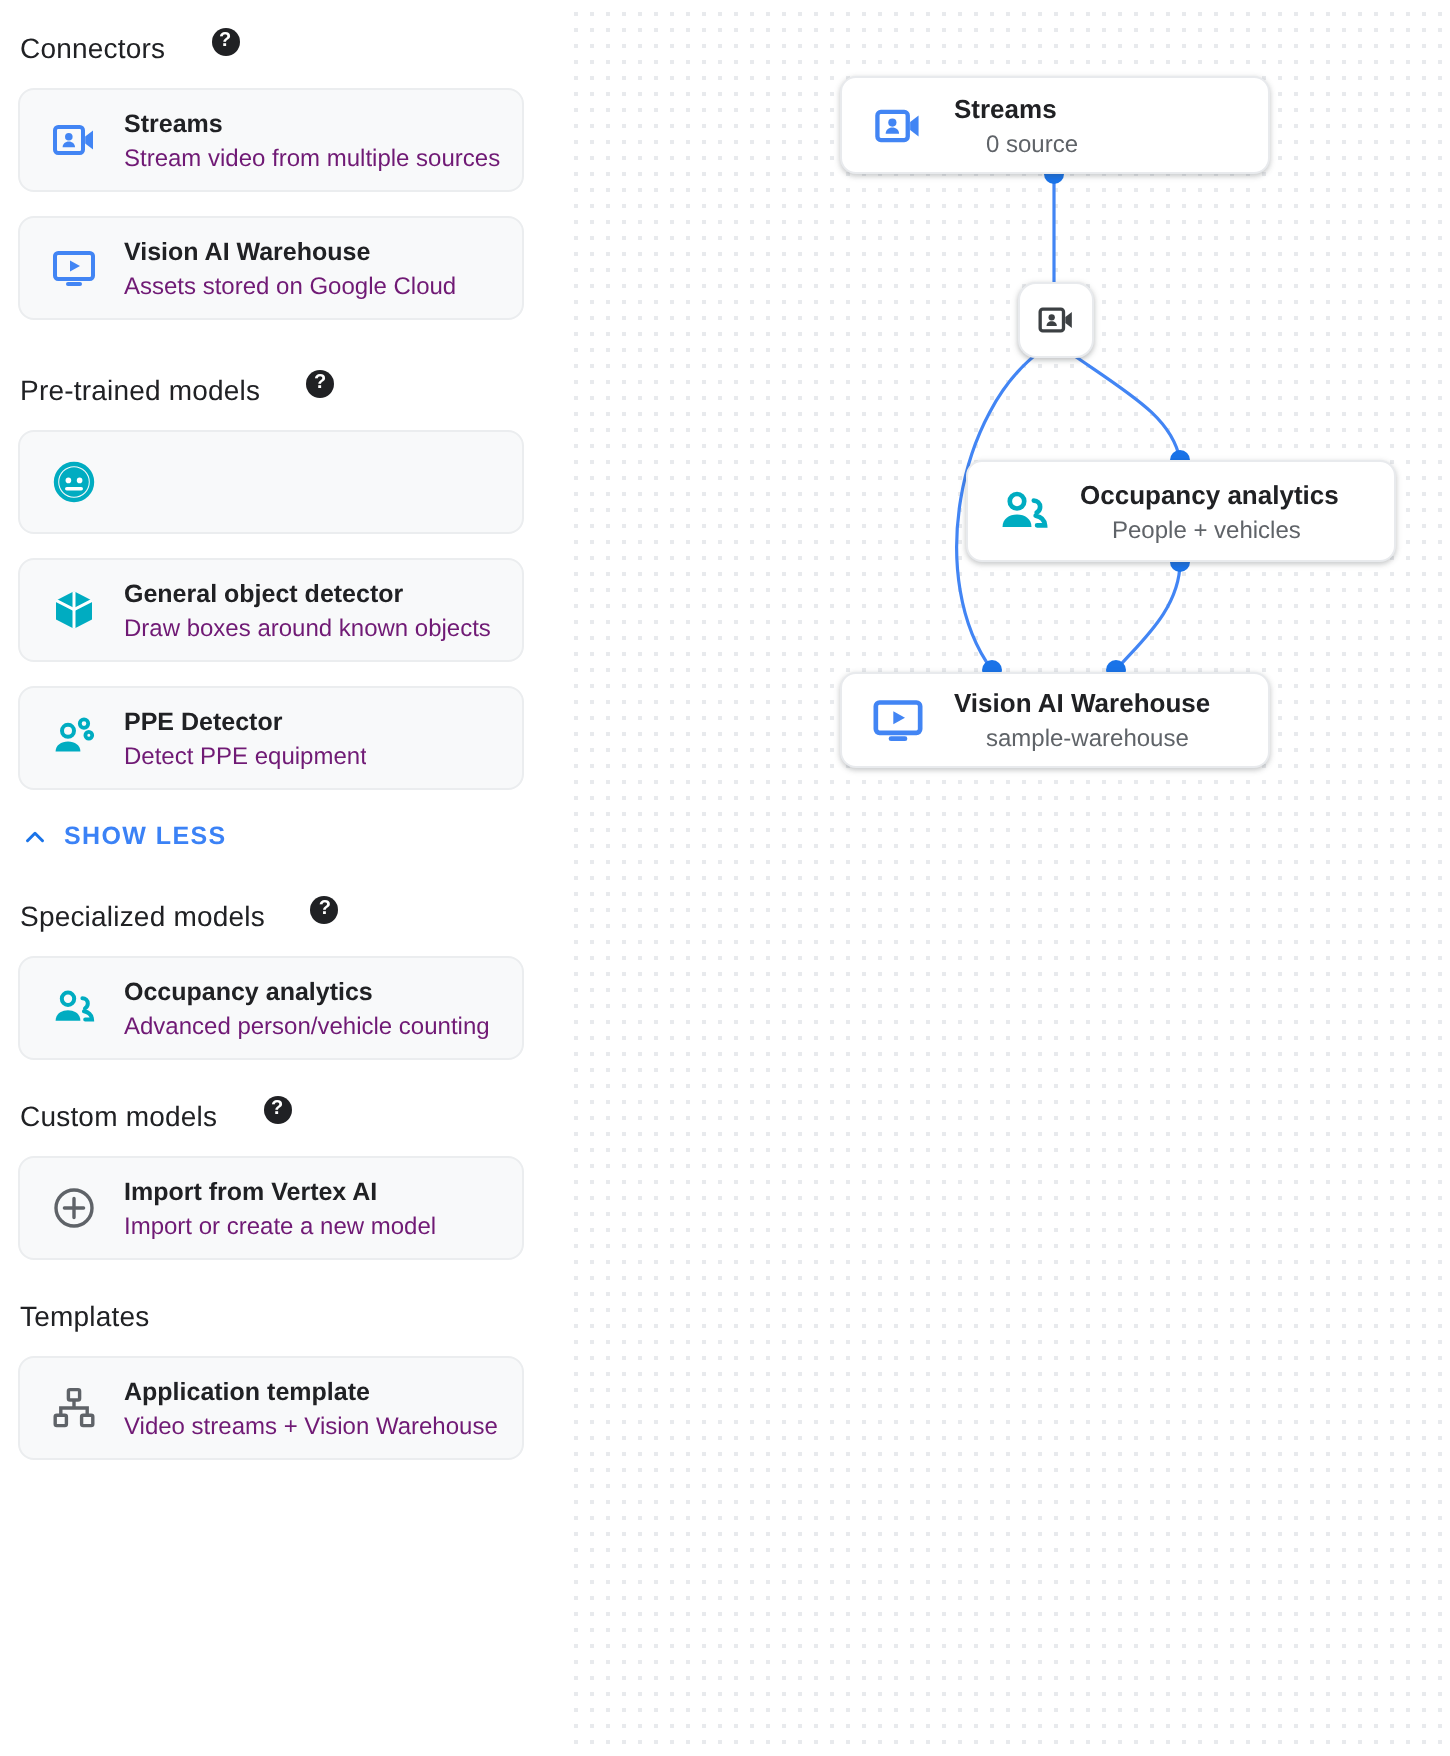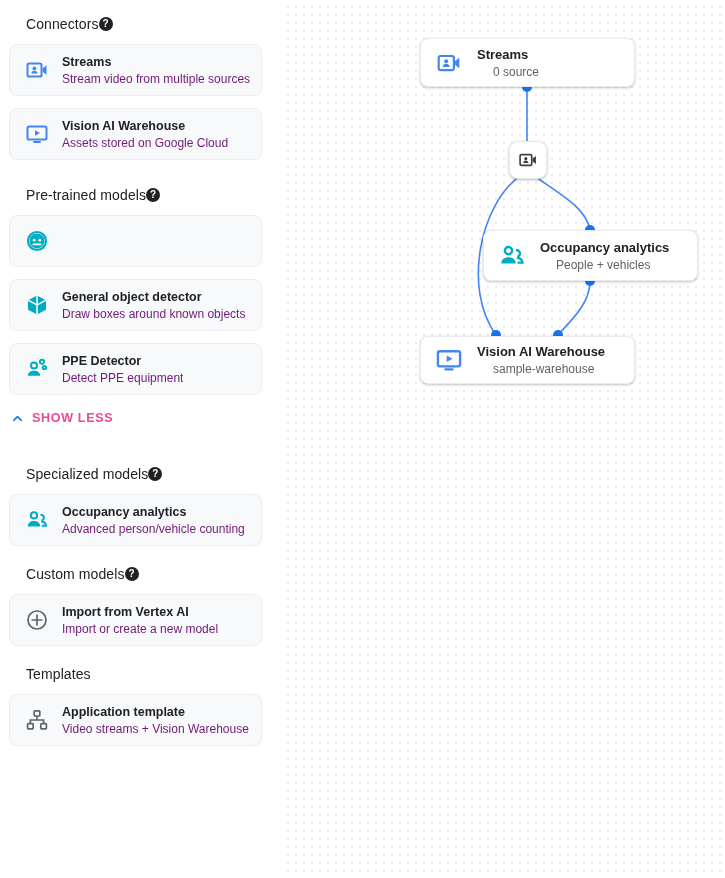--- a/index.html
+++ b/index.html
@@ -25,23 +25,23 @@
   #sidebar {
     width: 281px;
     height: 878px;
     background: #ffffff;
     position: relative;
     overflow: hidden;
     flex: 0 0 281px;
   }
   .section-header {
     display: flex;
-    align-items: center;
-    gap: 0;
-    padding: 0 0 0 26px;
+    align-items: flex-start;
+    gap: 23px;
+    padding: 0 0 0 10px;
     height: 20px;
     margin-top: 14px;
     margin-bottom: 10px;
   }
   .section-title {
     font-size: 14px;
     color: #202124;
     letter-spacing: 0.1px;
     line-height: 20px;
     white-space: nowrap;
@@ -106,21 +106,21 @@
   .show-less {
     display: flex;
     align-items: center;
     gap: 7px;
     margin: 2px 0 0 10px;
     height: 22px;
     cursor: pointer;
     width: fit-content;
   }
   .show-less-label {
-    color: #ec4899;
+    color: #3b82f6;
     font-size: 12.5px;
     font-weight: bold;
     letter-spacing: 0.7px;
     line-height: 22px;
   }
 
   
   #canvas {
     position: relative;
     flex: 1 1 auto;
@@ -284,21 +284,21 @@
 
     <div class="show-less">
       <span style="display:flex;">
         <svg width="15" height="15" viewBox="0 0 24 24">
             <path d="M6 15 L12 9 L18 15" fill="none" stroke="#1a73e8" stroke-width="2.4" stroke-linecap="round" stroke-linejoin="round"></path>
           </svg>
       </span>
       <span class="show-less-label">SHOW LESS</span>
     </div>
 
-    <div class="section-header" style="margin-top:35px;">
+    <div class="section-header" style="margin-top:19px;">
       <span class="section-title">Specialized models</span>
       <span class="help-icon">?</span>
     </div>
 
     <div class="card">
       <span class="card-icon">
         <svg width="24" height="24" viewBox="0 0 24 24">
             <circle cx="9" cy="7.4" r="3.1" fill="none" stroke="#00acc1" stroke-width="2"></circle>
             <path d="M2.8 18.4c0-3.4 2.8-5.3 6.2-5.3s6.2 1.9 6.2 5.3z" fill="#00acc1"></path>
             <path d="M16.2 7.1c1.5 0 2.7 1.2 2.7 2.7 0 1-.6 1.9-1.4 2.4" fill="none" stroke="#00acc1" stroke-width="2" stroke-linecap="round"></path>

